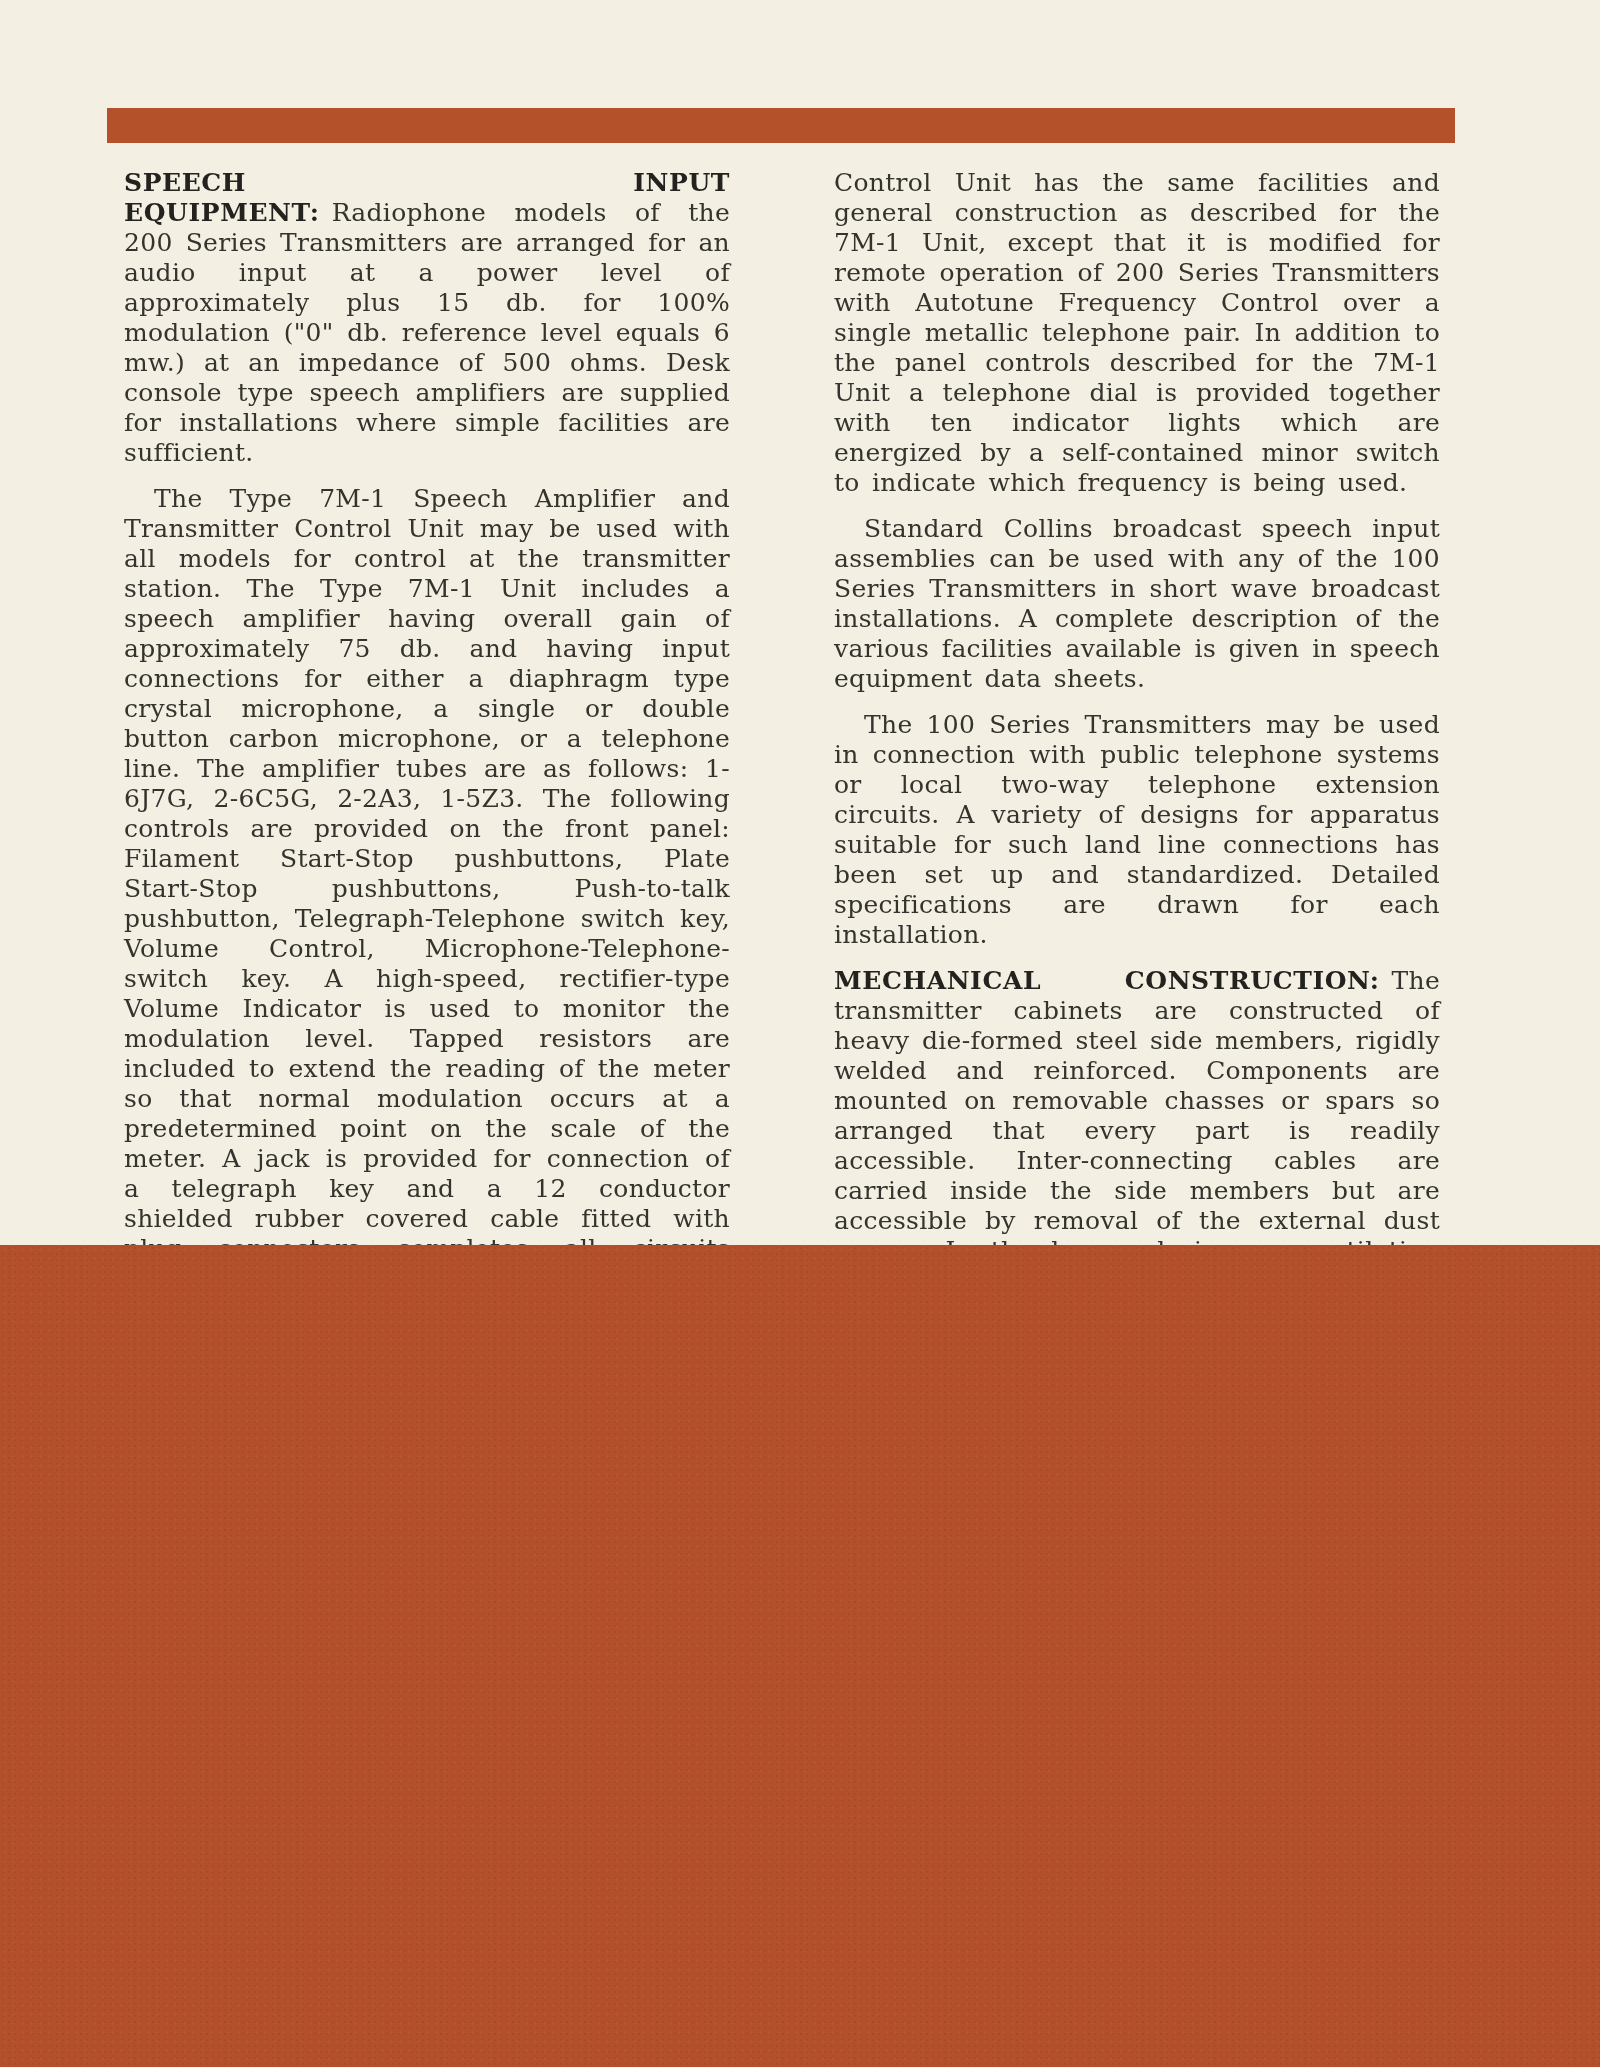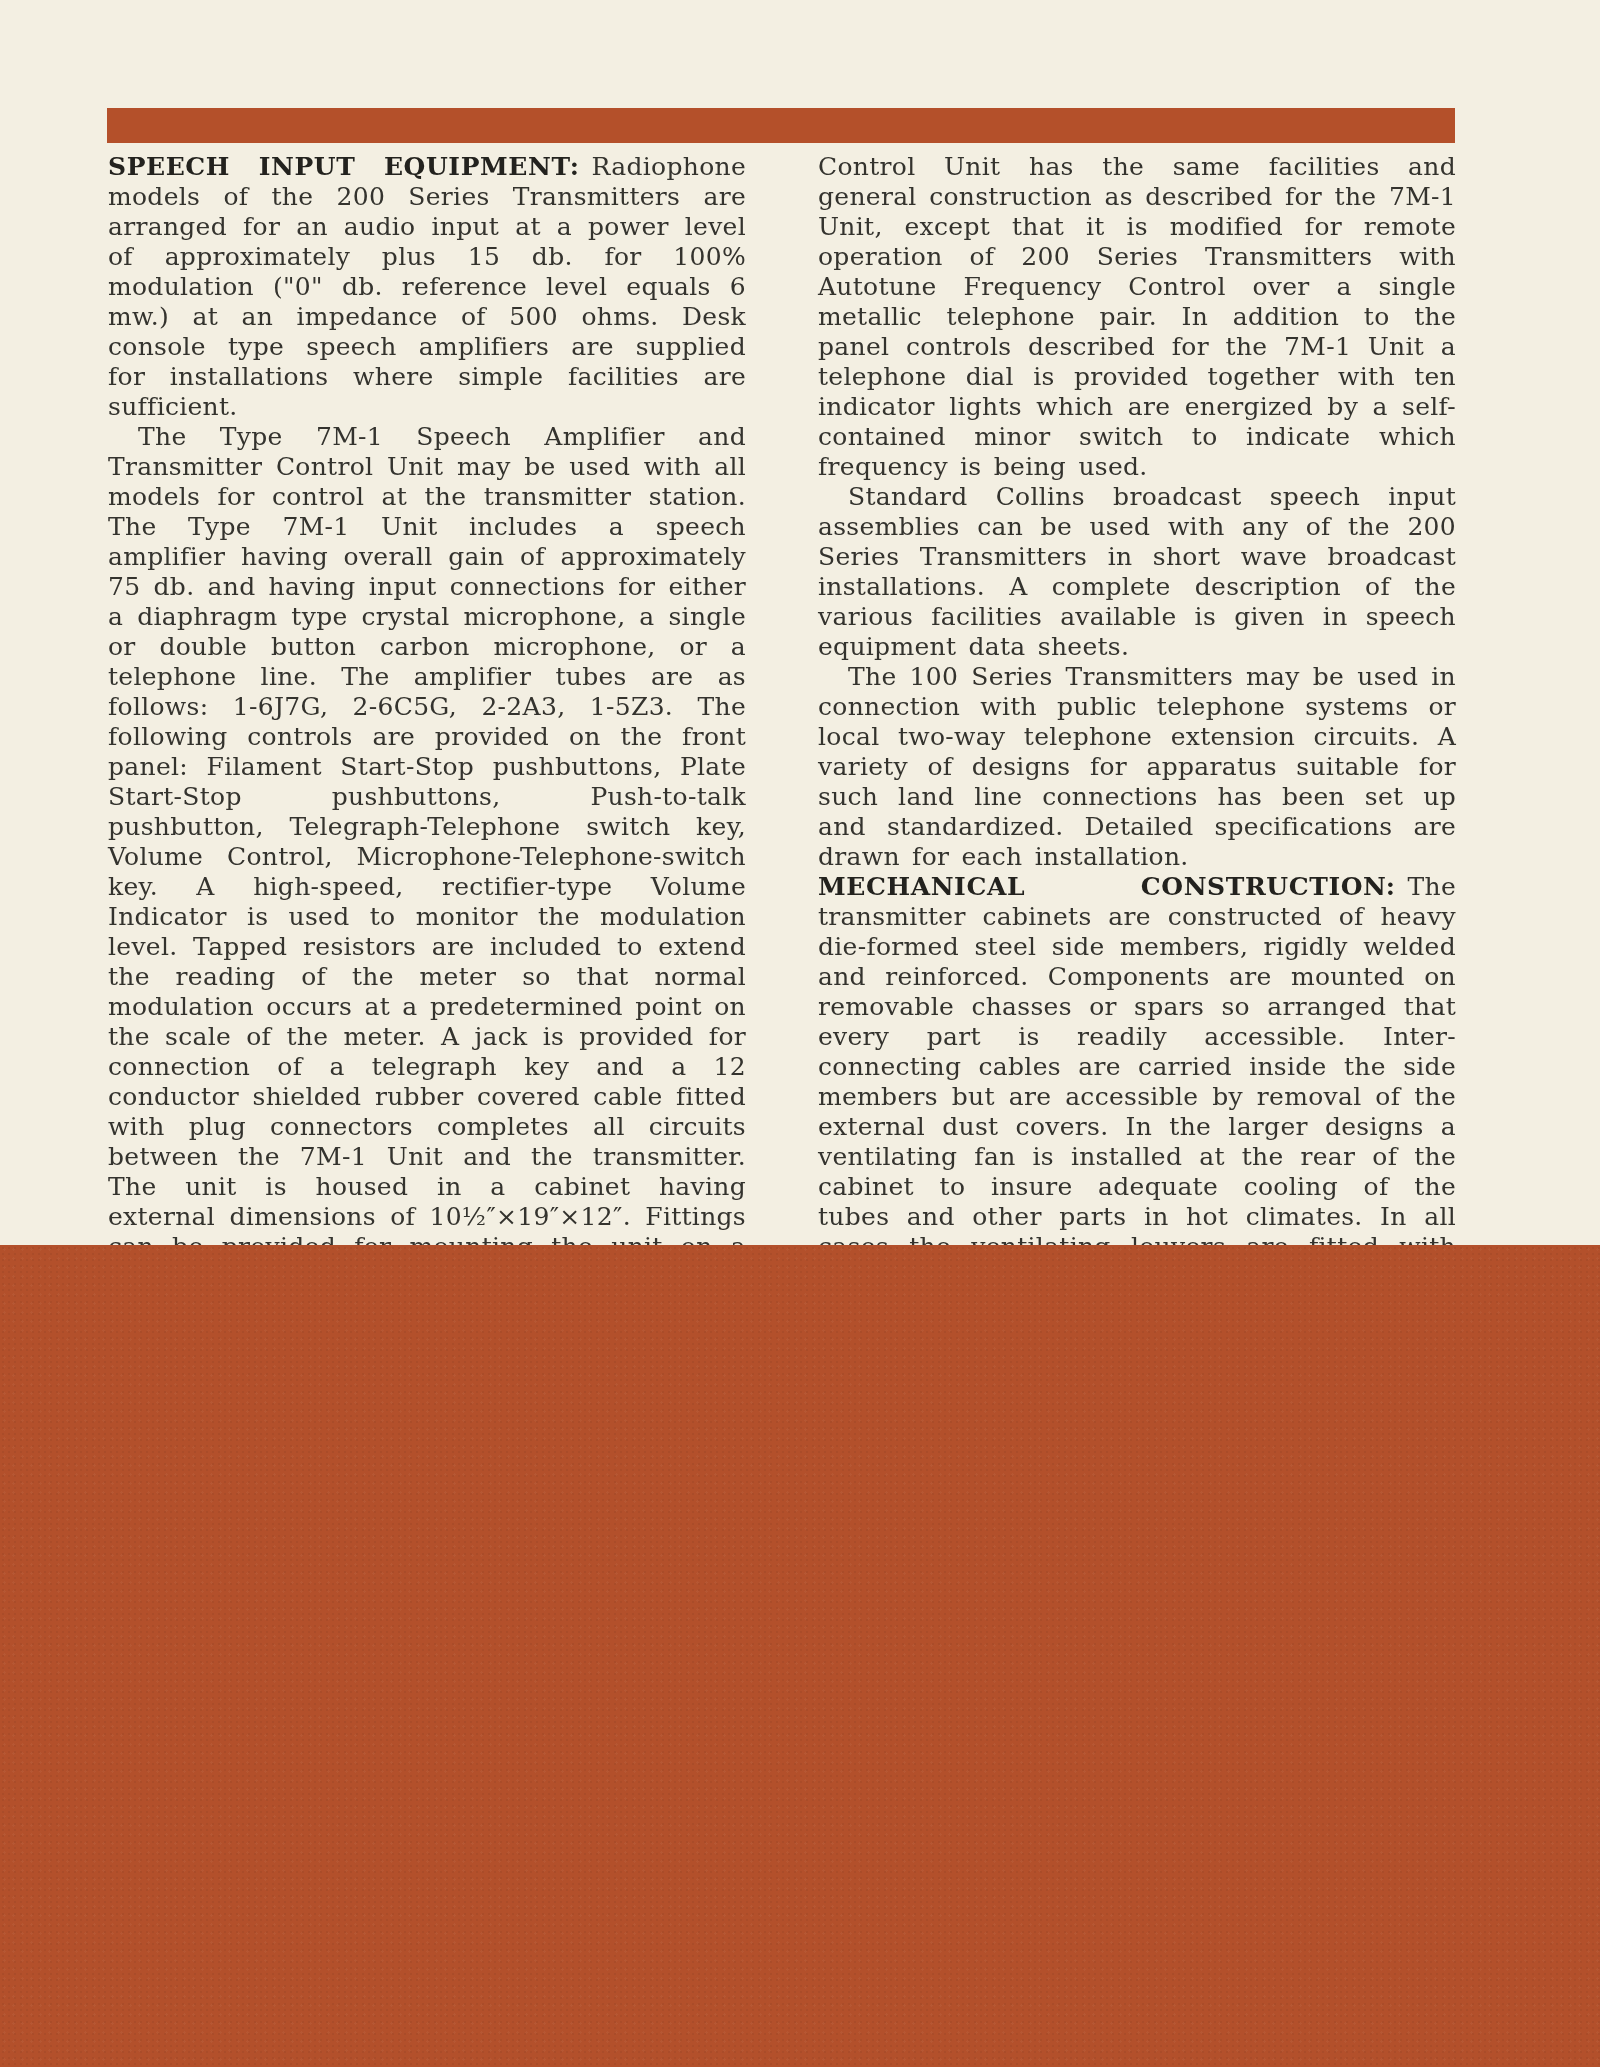--- a/index.html
+++ b/index.html
@@ -8,21 +8,21 @@
     background:#f3efe2;
     font-family:"DejaVu Serif", serif;
   }
   
   .toprule{position:absolute;left:107px;top:108px;width:1348px;height:35px;background:#b4502a;}
   .col{position:absolute;top:152px;width:638px;color:#34332e;
        font-size:25px;line-height:30px;text-align:justify;
        word-spacing:4px;letter-spacing:.3px;}
   .colL{left:108px;}
   .colR{left:818px;}
-  .para{margin:0;}
+  .para{margin:16px;}
   .indent{text-indent:30px;}
   .fill{text-align-last:justify;}
   .lead{font-weight:700;letter-spacing:.6px;padding-right:12px;color:#23221e;}
   
   .plate{position:absolute;left:0;top:1245px;width:1600px;height:822px;background:#b3502b;
          background-image:radial-gradient(rgba(0,0,0,.05) 18%, transparent 20%),
                           radial-gradient(rgba(255,255,255,.04) 20%, transparent 22%);
          background-size:6px 6px,9px 9px;}
 </style>
 </head>
@@ -31,21 +31,21 @@
 <div class="toprule"></div>
 
 <div class="col colL">
   <p class="para"><b class="lead">SPEECH INPUT EQUIPMENT:</b><span>Radiophone models of the 200 Series Transmitters are arranged for an audio input at a power level of approximately plus 15 db. for 100% modulation ("0" db. reference level equals 6 mw.) at an impedance of 500 ohms. Desk console type speech amplifiers are supplied for installations where simple facilities are sufficient.</span></p>
   <p class="para indent"><span>The Type 7M-1 Speech Amplifier and Transmitter Control Unit may be used with all models for control at the transmitter station. The Type 7M-1 Unit includes a speech amplifier having overall gain of approximately 75 db. and having input connections for either a diaphragm type crystal microphone, a single or double button carbon microphone, or a telephone line. The amplifier tubes are as follows: 1-6J7G, 2-6C5G, 2-2A3, 1-5Z3. The following controls are provided on the front panel: Filament Start-Stop pushbuttons, Plate Start-Stop pushbuttons, Push-to-talk pushbutton, Telegraph-Telephone switch key, Volume Control, Microphone-Telephone-switch key. A high-speed, rectifier-type Volume Indicator is used to monitor the modulation level. Tapped resistors are included to extend the reading of the meter so that normal modulation occurs at a predetermined point on the scale of the meter. A jack is provided for connection of a telegraph key and a 12 conductor shielded rubber covered cable fitted with plug connectors completes all circuits between the 7M-1 Unit and the transmitter. The unit is housed in a cabinet having external dimensions of 10½″×19″×12″. Fittings can be provided for mounting the unit on a standard size rack cabinet.</span></p>
   <p class="para indent fill"><span>The Type 7M-2 Speech Amplifier and Transmitter</span></p>
 </div>
 
 <div class="col colR">
   <p class="para"><span>Control Unit has the same facilities and general construction as described for the 7M-1 Unit, except that it is modified for remote operation of 200 Series Transmitters with Autotune Frequency Control over a single metallic telephone pair. In addition to the panel controls described for the 7M-1 Unit a telephone dial is provided together with ten indicator lights which are energized by a self-contained minor switch to indicate which frequency is being used.</span></p>
-  <p class="para indent"><span>Standard Collins broadcast speech input assemblies can be used with any of the 200 Series Transmitters in short wave broadcast installations. A complete description of the various facilities available is given in speech equipment data sheets.</span></p>
+  <p class="para indent"><span>Standard Collins broadcast speech input assemblies can be used with any of the 100 Series Transmitters in short wave broadcast installations. A complete description of the various facilities available is given in speech equipment data sheets.</span></p>
   <p class="para indent"><span>The 100 Series Transmitters may be used in connection with public telephone systems or local two-way telephone extension circuits. A variety of designs for apparatus suitable for such land line connections has been set up and standardized. Detailed specifications are drawn for each installation.</span></p>
   <p class="para"><b class="lead">MECHANICAL CONSTRUCTION:</b><span>The transmitter cabinets are constructed of heavy die-formed steel side members, rigidly welded and reinforced. Components are mounted on removable chasses or spars so arranged that every part is readily accessible. Inter-connecting cables are carried inside the side members but are accessible by removal of the external dust covers. In the larger designs a ventilating fan is installed at the rear of the cabinet to insure adequate cooling of the tubes and other parts in hot climates. In all cases the ventilating louvers are fitted with fine mesh bronze screening to exclude dirt and insects.</span></p>
 </div>
 
 <div class="plate">
 
   
   
 
   

